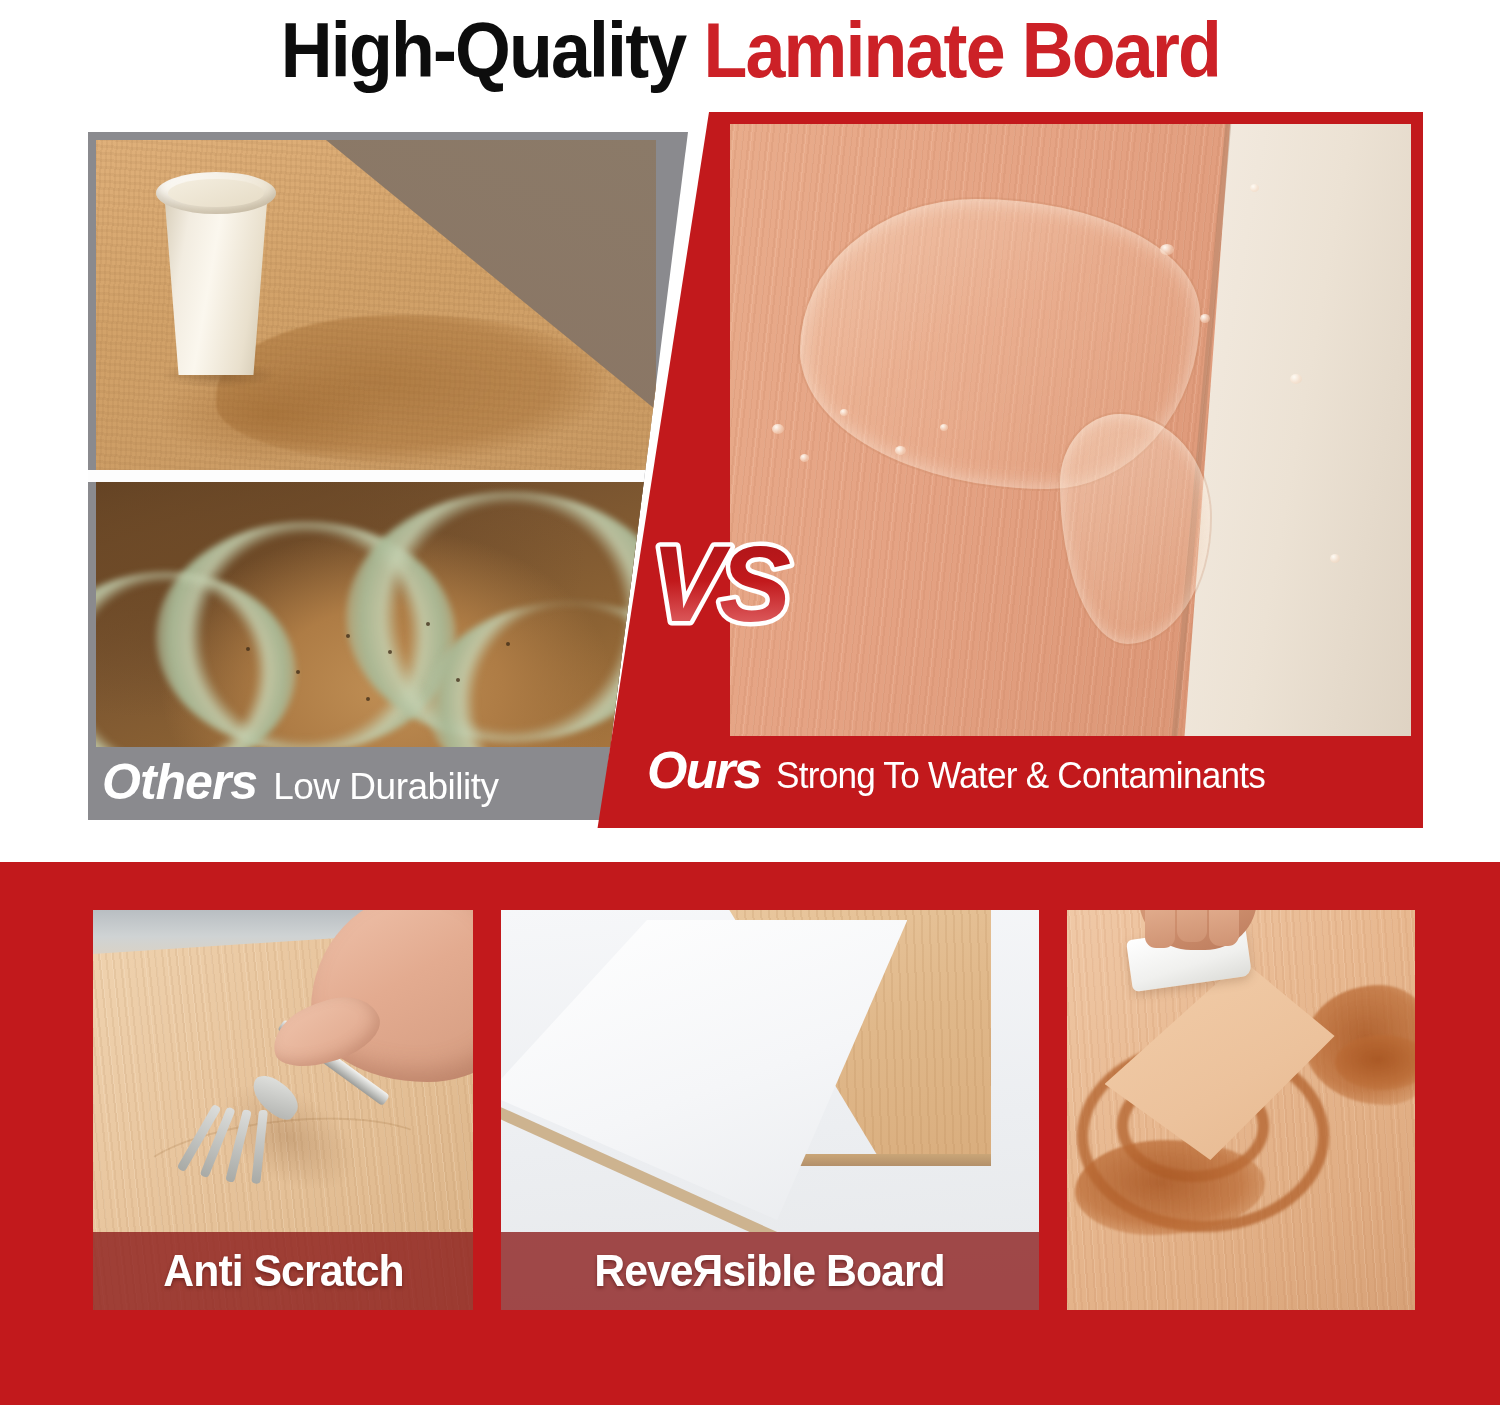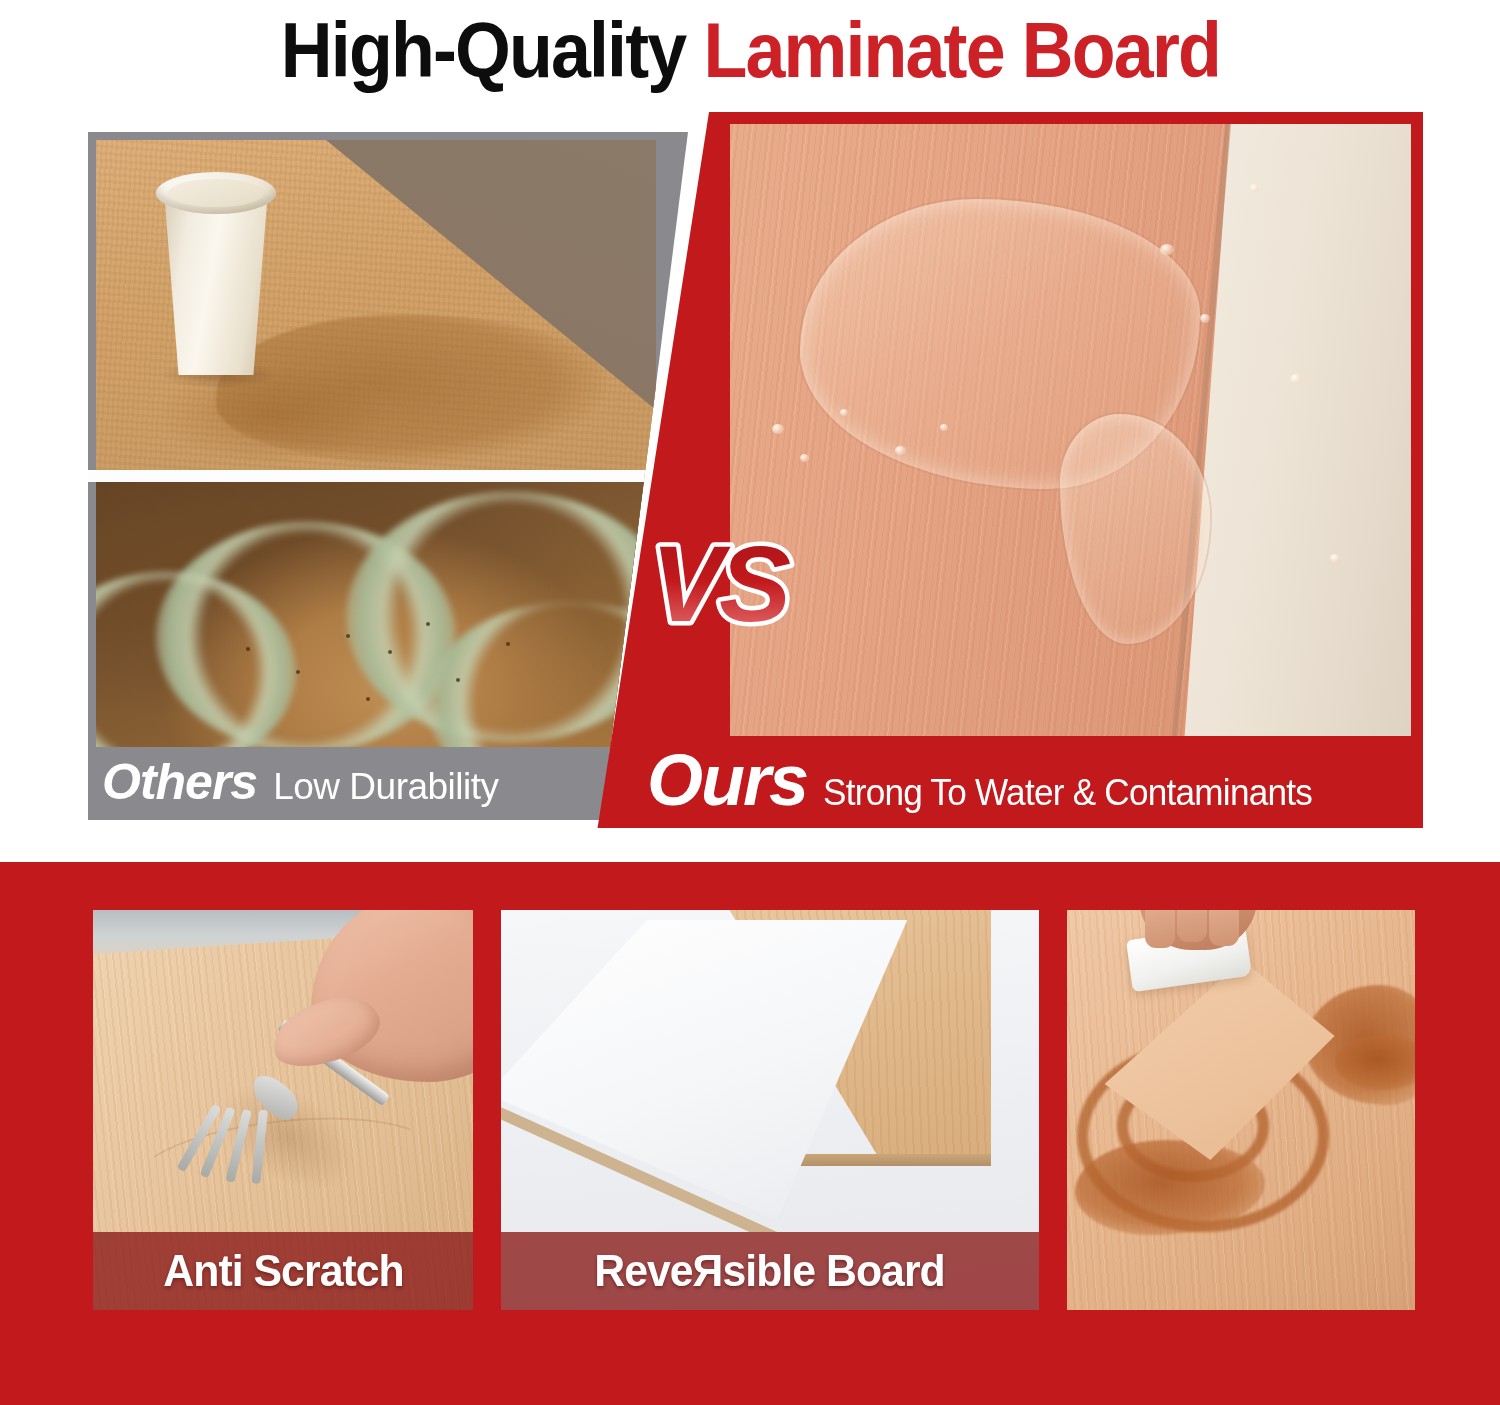--- a/index.html
+++ b/index.html
@@ -259,21 +259,21 @@
   .ours-caption {
     position: absolute;
     left: 62px; top: 632px;
     width: 760px; height: 60px;
     display: flex;
     align-items: baseline;
     gap: 16px;
     color: #ffffff;
   }
   .cap-brand-ours {
-    font-size: 72px;
+    font-size: 52px;
     font-weight: bold;
     font-style: italic;
     letter-spacing: -2px;
     line-height: 1;
   }
   .cap-sub-ours {
     font-size: 37px;
     font-weight: normal;
     letter-spacing: -0.8px;
     transform: scaleX(0.95);

